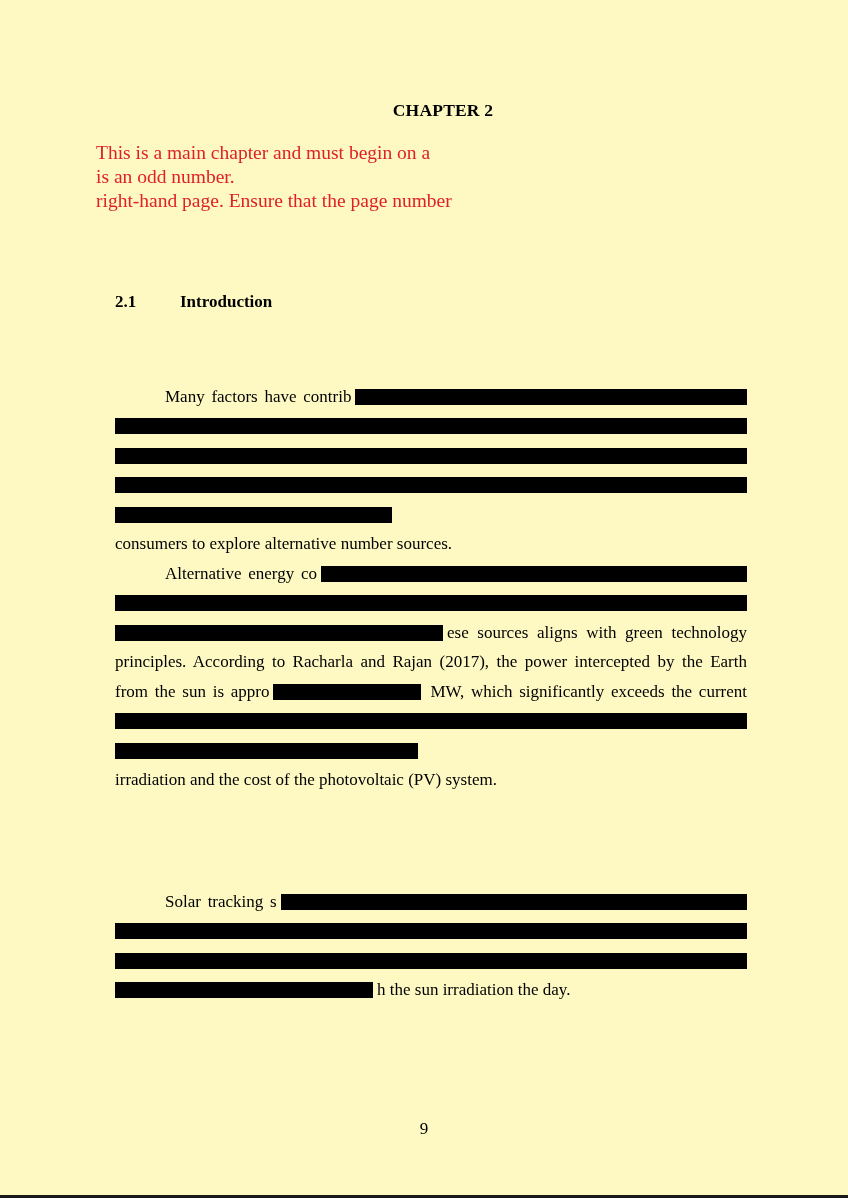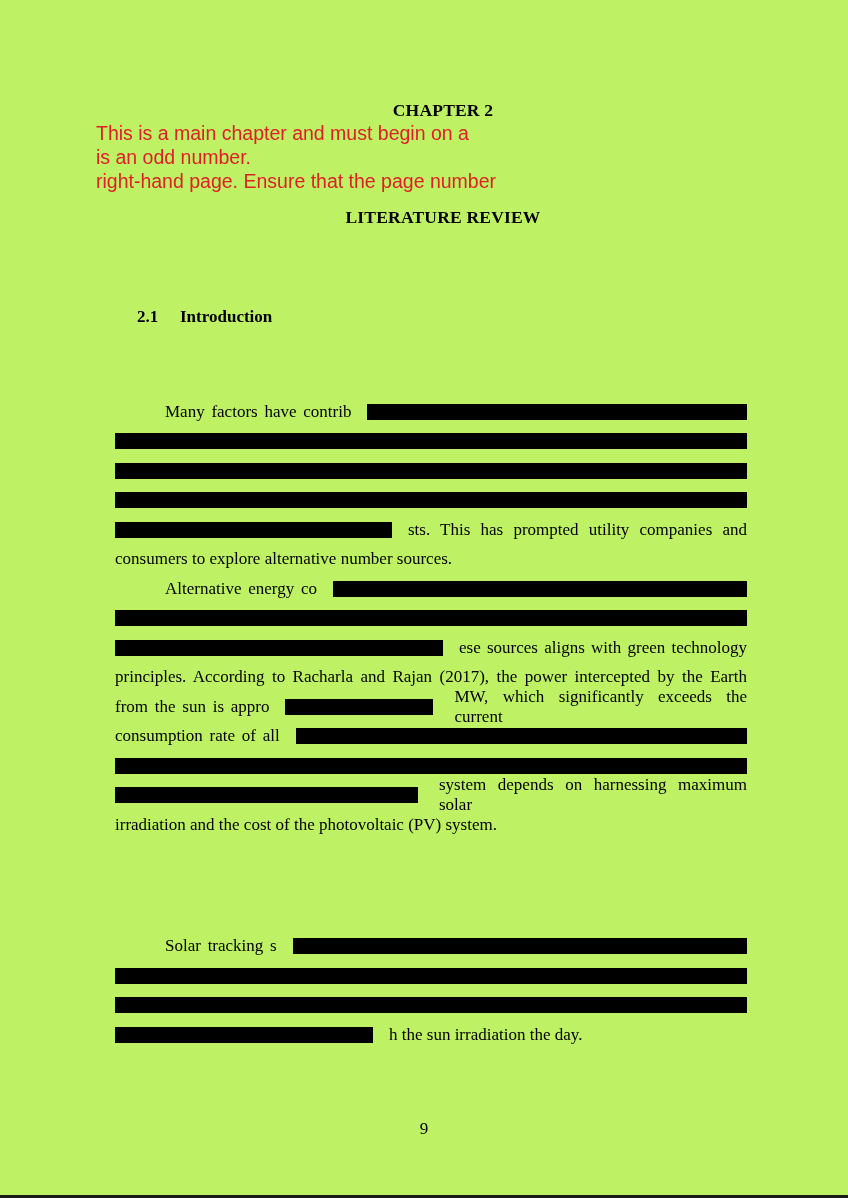--- a/index.html
+++ b/index.html
@@ -1,33 +1,33 @@
 <!DOCTYPE html>
 <html><head>
 <meta charset="utf-8">
 <style>
   html,body{margin:0;padding:0;}
   body{background:#ffffff;width:848px;height:1198px;position:relative;overflow:hidden;
        font-family:"Liberation Serif", serif;color:#000;}
-  .page{position:absolute;inset:0;background:#bef264;}
+  .page{position:absolute;inset:0;background:#fef9c3;}
   .content{position:absolute;left:115px;top:0;width:632px;}
   .chapter-heading{margin-top:99px;font-size:17.5px;font-weight:bold;text-align:center;
        line-height:22px;transform:translateX(12px);letter-spacing:.2px;}
-  .annotation{margin-left:-19px;color:#df2026;
-       font-family:Liberation Sans, sans-serif;font-size:19.5px;line-height:24px;}
+  .annotation{margin-top:20px;margin-left:-19px;color:#df2026;
+       font-family:Liberation Serif, serif;font-size:19.5px;line-height:24px;}
   .doc-title{margin-top:13px;font-size:17.5px;font-weight:bold;text-align:center;
        line-height:22px;transform:translateX(12px);letter-spacing:.2px;}
   .section-heading{margin-top:78px;font-size:17px;font-weight:bold;line-height:22px;
-       display:flex;text-align:center;}
+       display:flex;}
   .section-number{display:inline-block;width:65px;flex:0 0 auto;}
   .paras{font-size:17px;}
   .para1{margin-top:69px;}
   .para2{}
   .para3{margin-top:92px;}
-  .line{display:flex;align-items:center;height:29.5px;gap:16px;}
+  .line{display:flex;align-items:center;height:29.5px;gap:4px;}
   .line.indent{padding-left:50px;}
   .bar{background:#000;height:16px;flex:0 0 auto;display:inline-block;}
   .bar.grow{flex:1 1 auto;}
   .txt{white-space:nowrap;flex:0 0 auto;}
   .txt.grow{flex:1 1 auto;white-space:normal;text-align:justify;text-align-last:justify;}
   .txt.wide{word-spacing:2.5px;}
   .txt.pad{padding-left:5px;}
   .footer{position:absolute;left:0;right:0;top:1119px;text-align:center;font-size:17px;}
   .page-bottom-edge{position:absolute;left:0;right:0;bottom:0;height:3px;background:#1a1a1a;}
 </style>
@@ -38,21 +38,20 @@
   <div class="content">
 
     <div class="chapter-heading">CHAPTER 2</div>
 
     <div class="annotation">
       <div>This is a main chapter and must begin on a</div>
       <div>is an odd number.</div>
       <div>right-hand page. Ensure that the page number</div>
     </div>
 
-    <div class="doc-title">LITERATURE REVIEW</div>
 
     <div class="section-heading">
       <span class="section-number">2.1</span>
       <span>Introduction</span>
     </div>
 
     <div class="paras">
         <div class="para para1">
           <div class="line indent">
             <span class="txt wide">Many factors have contrib</span>
@@ -62,21 +61,20 @@
             <span class="bar grow"></span>
           </div>
           <div class="line">
             <span class="bar grow"></span>
           </div>
           <div class="line">
             <span class="bar grow"></span>
           </div>
           <div class="line">
             <span class="bar" style="width: 277px;"></span>
-            <span class="txt grow">sts. This has prompted utility companies and</span>
           </div>
           <div class="line">
             <span class="txt">consumers to explore alternative number sources.</span>
           </div>
         </div>
         <div class="para para2">
           <div class="line indent">
             <span class="txt wide">Alternative energy co</span>
             <span class="bar grow"></span>
           </div>
@@ -89,29 +87,24 @@
           </div>
           <div class="line">
             <span class="txt grow">principles. According to Racharla and Rajan (2017), the power intercepted by the Earth</span>
           </div>
           <div class="line">
             <span class="txt wide">from the sun is appro</span>
             <span class="bar" style="width: 148px;"></span>
             <span class="txt grow pad">MW, which significantly exceeds the current</span>
           </div>
           <div class="line">
-            <span class="txt wide">consumption rate of all</span>
-            <span class="bar grow"></span>
-          </div>
-          <div class="line">
             <span class="bar grow"></span>
           </div>
           <div class="line">
             <span class="bar" style="width: 303px;"></span>
-            <span class="txt grow pad">system depends on harnessing maximum solar</span>
           </div>
           <div class="line">
             <span class="txt">irradiation and the cost of the photovoltaic (PV) system.</span>
           </div>
         </div>
         <div class="para para3">
           <div class="line indent">
             <span class="txt wide">Solar tracking s</span>
             <span class="bar grow"></span>
           </div>

